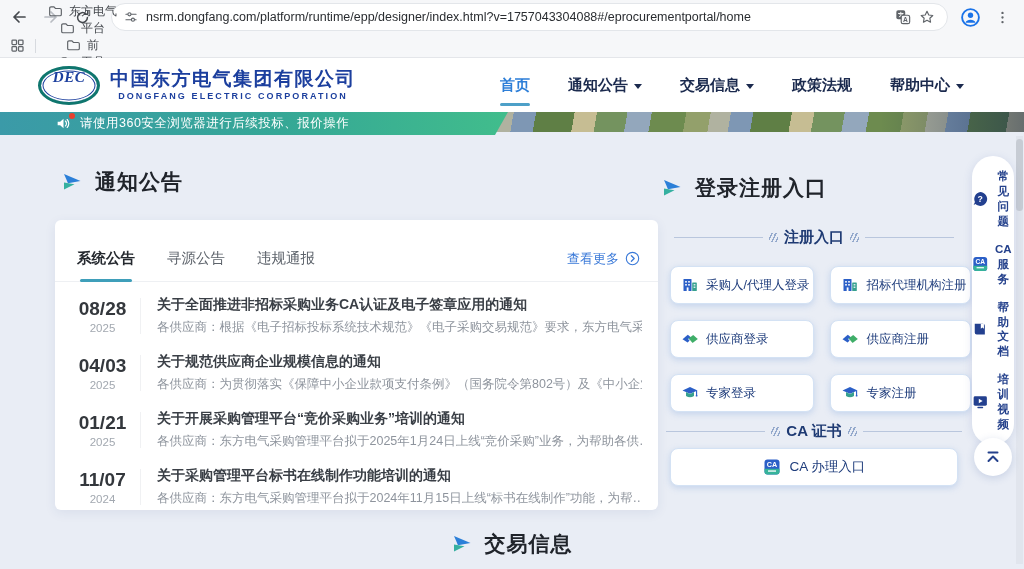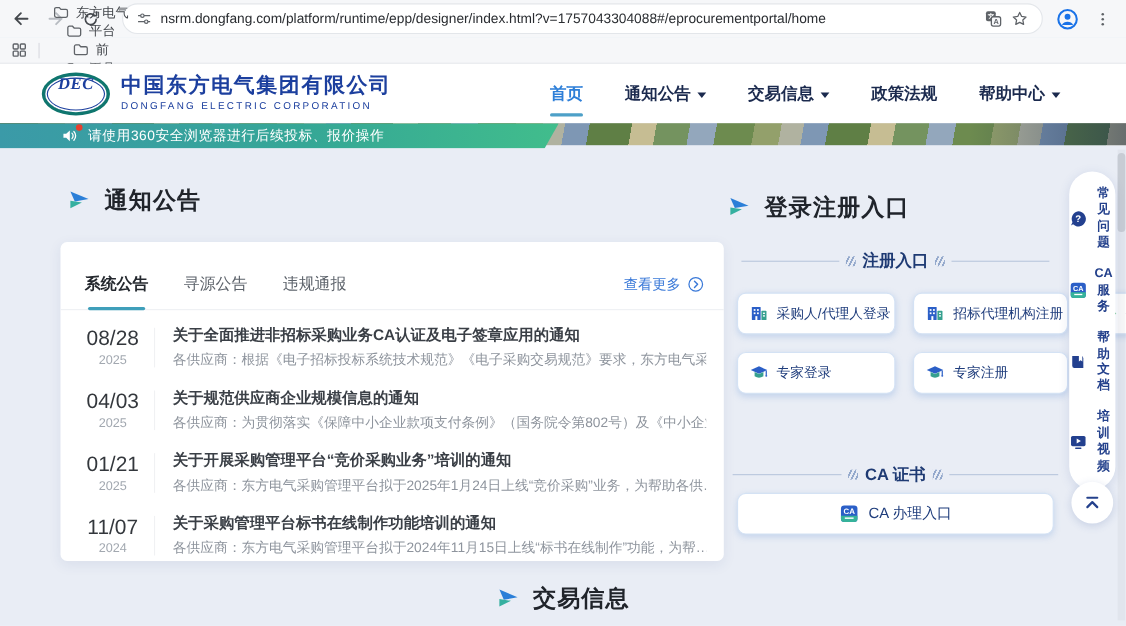--- a/index.html
+++ b/index.html
@@ -26,21 +26,21 @@
   
   .site-header{position:absolute;top:58px;left:0;width:1024px;height:54px;background:#fff;
                display:flex;align-items:center;padding:0 60px 0 38px;box-sizing:border-box;}
   .logo{display:flex;align-items:center;gap:10px;cursor:pointer;}
   .logo-oval{width:56px;height:33px;border:3px solid #0f766e;border-radius:50%;
              box-shadow:inset 0 0 0 1.5px #fff, inset 0 0 0 2.5px #1c3f9e;
              display:flex;align-items:flex-start;justify-content:center;}
   .logo-oval b{font-family:"Liberation Serif","DejaVu Serif",serif;font-style:italic;
                font-size:15px;color:#1c3f9e;letter-spacing:.5px;}
   .logo-cn{font-size:19px;font-weight:700;color:#1c3f9e;letter-spacing:1.5px;line-height:1.1;}
-  .logo-en{font-size:9px;font-weight:400;color:#1c3f9e;letter-spacing:2.1px;margin-top:2px;}
+  .logo-en{font-size:9px;font-weight:700;color:#1c3f9e;letter-spacing:2.1px;margin-top:2px;text-align:center;}
   .main-nav{margin-left:auto;display:flex;align-items:center;gap:38px;height:100%;}
   .nav-item{position:relative;display:flex;align-items:center;height:100%;cursor:pointer;
             font-size:15px;font-weight:700;color:#1b2a4e;}
   .nav-item .caret{width:0;height:0;border-left:4px solid transparent;border-right:4px solid transparent;
                    border-top:5px solid currentColor;margin-left:6px;margin-top:2px;}
   .nav-item.active{color:#2e7fd8;}
   .nav-item.active::after{content:"";position:absolute;left:50%;transform:translateX(-50%);
                           bottom:6px;width:30px;height:3px;border-radius:2px;background:#4da0c8;}
 
   
@@ -74,35 +74,35 @@
        font-size:14.5px;color:#5d636b;cursor:pointer;}
   .tab.active{color:#24282e;font-weight:700;}
   .tab.active::after{content:"";position:absolute;left:3px;right:3px;bottom:-1px;height:3px;
                      border-radius:2px;background:#3f9fba;}
   .more{margin-left:auto;display:flex;align-items:center;gap:6px;cursor:pointer;
         font-size:13px;color:#3a79d8;}
   .nlist{padding-top:5px;}
   .nitem{height:57px;display:flex;align-items:center;padding:0 16px 0 16px;cursor:pointer;}
   .ndate{width:70px;flex:0 0 70px;text-align:center;border-right:1px solid #f0f1f3;
          padding-right:6px;box-sizing:border-box;}
-  .ndate .d{font-size:19px;font-weight:400;color:#33373c;}
+  .ndate .d{font-size:19px;font-weight:700;color:#33373c;}
   .ndate .y{font-size:11.5px;color:#a2a8b0;margin-top:2px;}
   .nbody{flex:1;min-width:0;margin-left:16px;}
   .nt{font-size:14px;font-weight:700;color:#3a3f46;white-space:nowrap;overflow:hidden;margin-bottom:5px;}
   .ns{font-size:12.5px;color:#8e949d;white-space:nowrap;overflow:hidden;}
 
   
   .col-heads{position:absolute;left:666px;top:96px;width:296px;display:flex;}
   .col-head{flex:1;display:flex;align-items:center;gap:6px;padding:0 8px;}
   .orn-line{height:1px;background:#b9c6dd;flex:1;}
   .orn-slash{width:9px;height:9px;flex:0 0 9px;
              background:repeating-linear-gradient(115deg,transparent 0 2px,#94a9cc 2px 3.6px);}
   .col-head span{font-size:15px;font-weight:700;color:#1e3a73;white-space:nowrap;}
   .btn-grid{position:absolute;left:670px;top:134px;width:288px;display:grid;
-            grid-template-columns:1fr 1fr 1fr 1fr;column-gap:16px;row-gap:16px;}
+            grid-template-columns:1fr 1fr;column-gap:16px;row-gap:16px;}
   .entry-btn{height:38px;background:#fff;border:1px solid #d4e2f4;border-radius:8px;
              box-shadow:0 2px 6px rgba(130,165,220,.35);display:flex;align-items:center;
              gap:7px;padding:0 4px 0 10px;cursor:pointer;font-family:inherit;}
   .entry-btn span{font-size:12.5px;color:#1f3d7c;white-space:nowrap;}
   .ca-divider{position:absolute;left:666px;top:290px;width:296px;display:flex;align-items:center;gap:6px;}
   .ca-divider span{font-size:15px;font-weight:700;color:#1e3a73;white-space:nowrap;}
   .ca-btn{position:absolute;left:670px;top:316px;width:288px;height:38px;background:#fff;
           border:1px solid #d4e2f4;border-radius:8px;box-shadow:0 2px 6px rgba(130,165,220,.35);
           display:flex;align-items:center;justify-content:center;gap:9px;cursor:pointer;font-family:inherit;}
   .ca-btn span{font-size:13.5px;color:#1f3d7c;}

